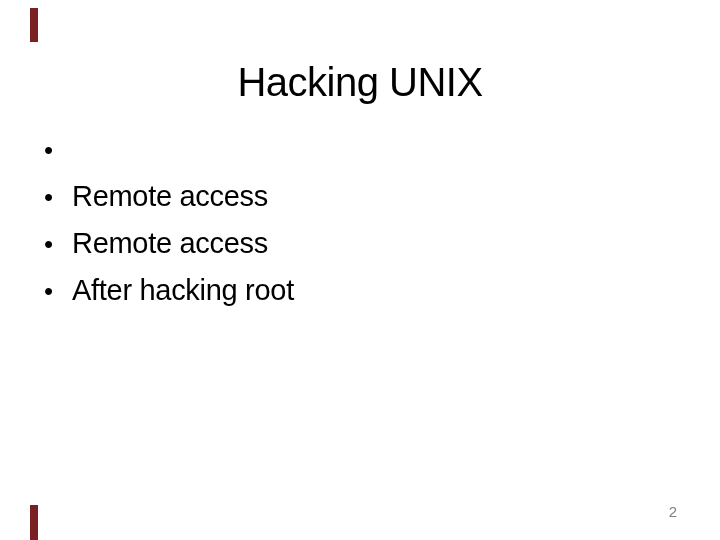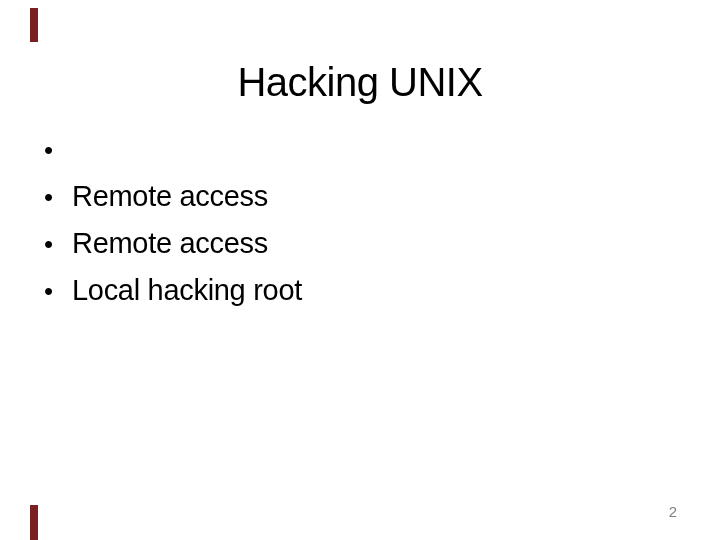--- a/index.html
+++ b/index.html
@@ -94,18 +94,18 @@
       <li>
         <span class="dot">•</span>
         <span class="txt">Remote access</span>
       </li>
       <li>
         <span class="dot">•</span>
         <span class="txt">Remote access</span>
       </li>
       <li>
         <span class="dot">•</span>
-        <span class="txt">Local hacking root</span>
+        <span class="txt">After hacking root</span>
       </li>
     </ul>
 
   <div class="page-number">2</div>
 </div>
 
 </body></html>

